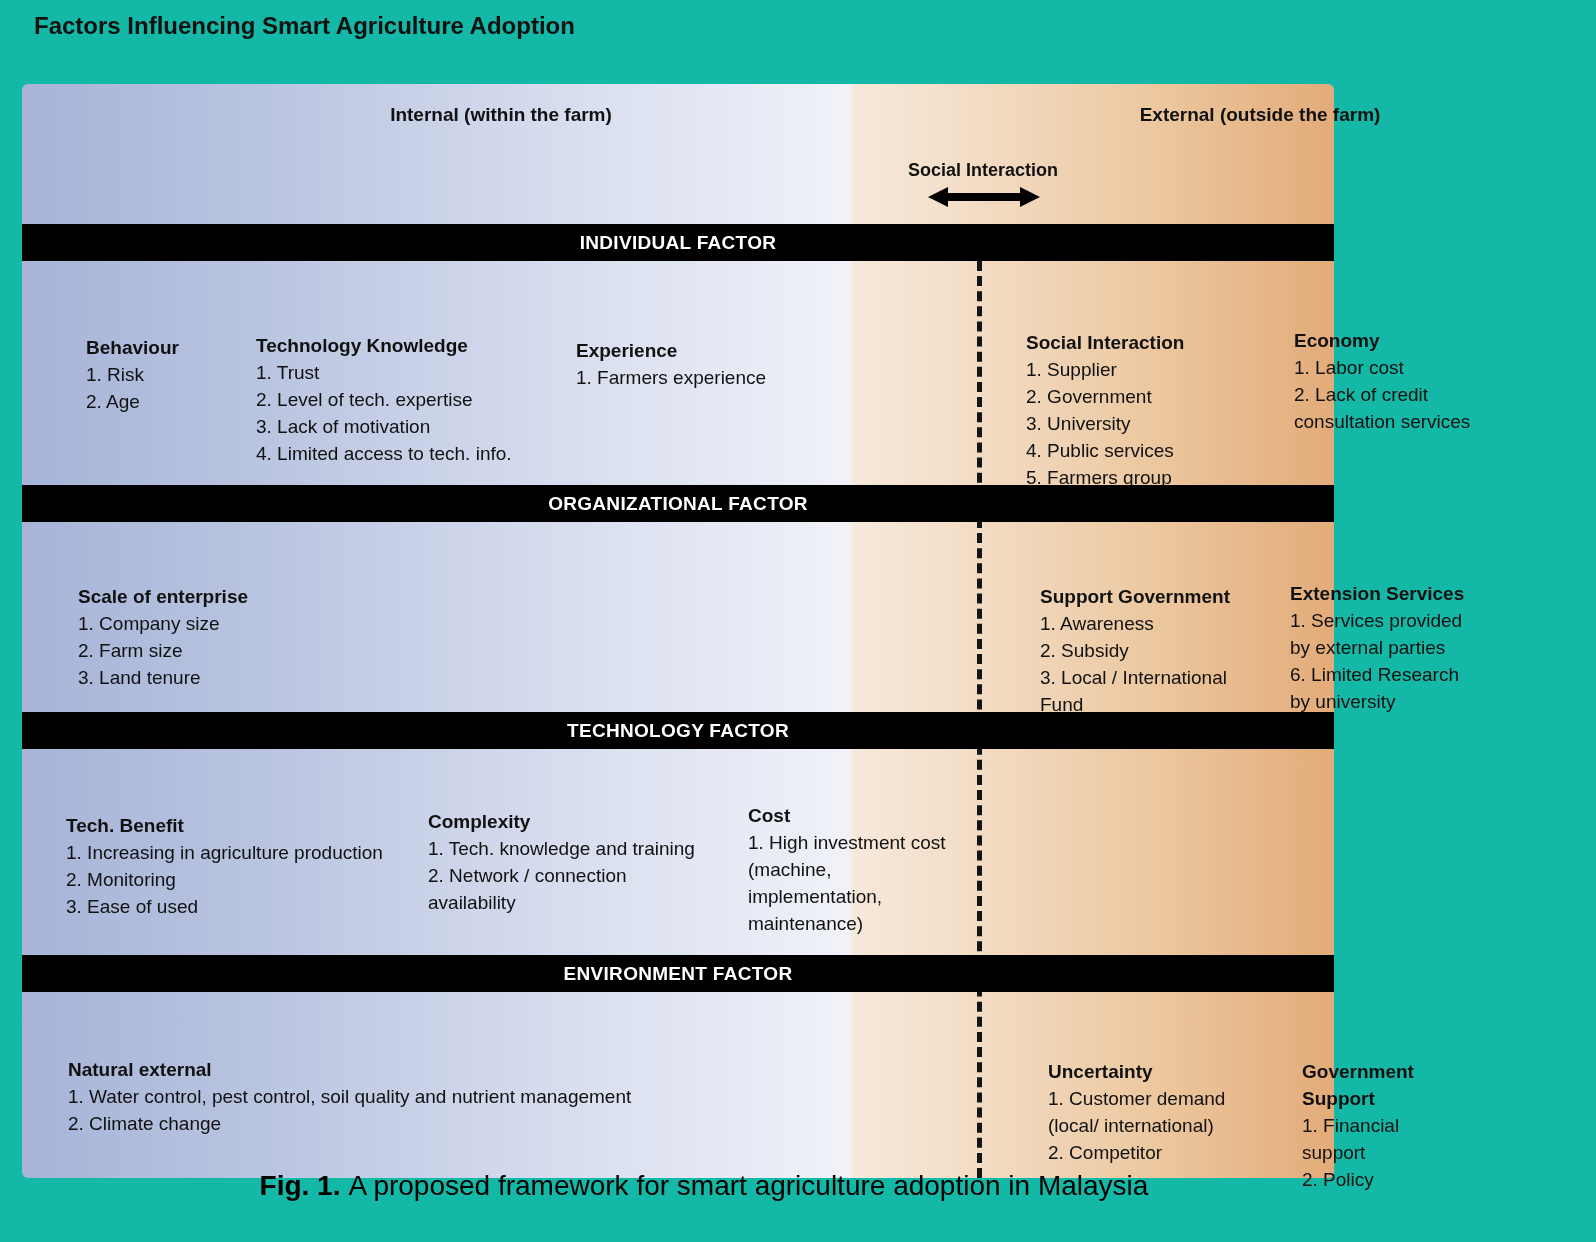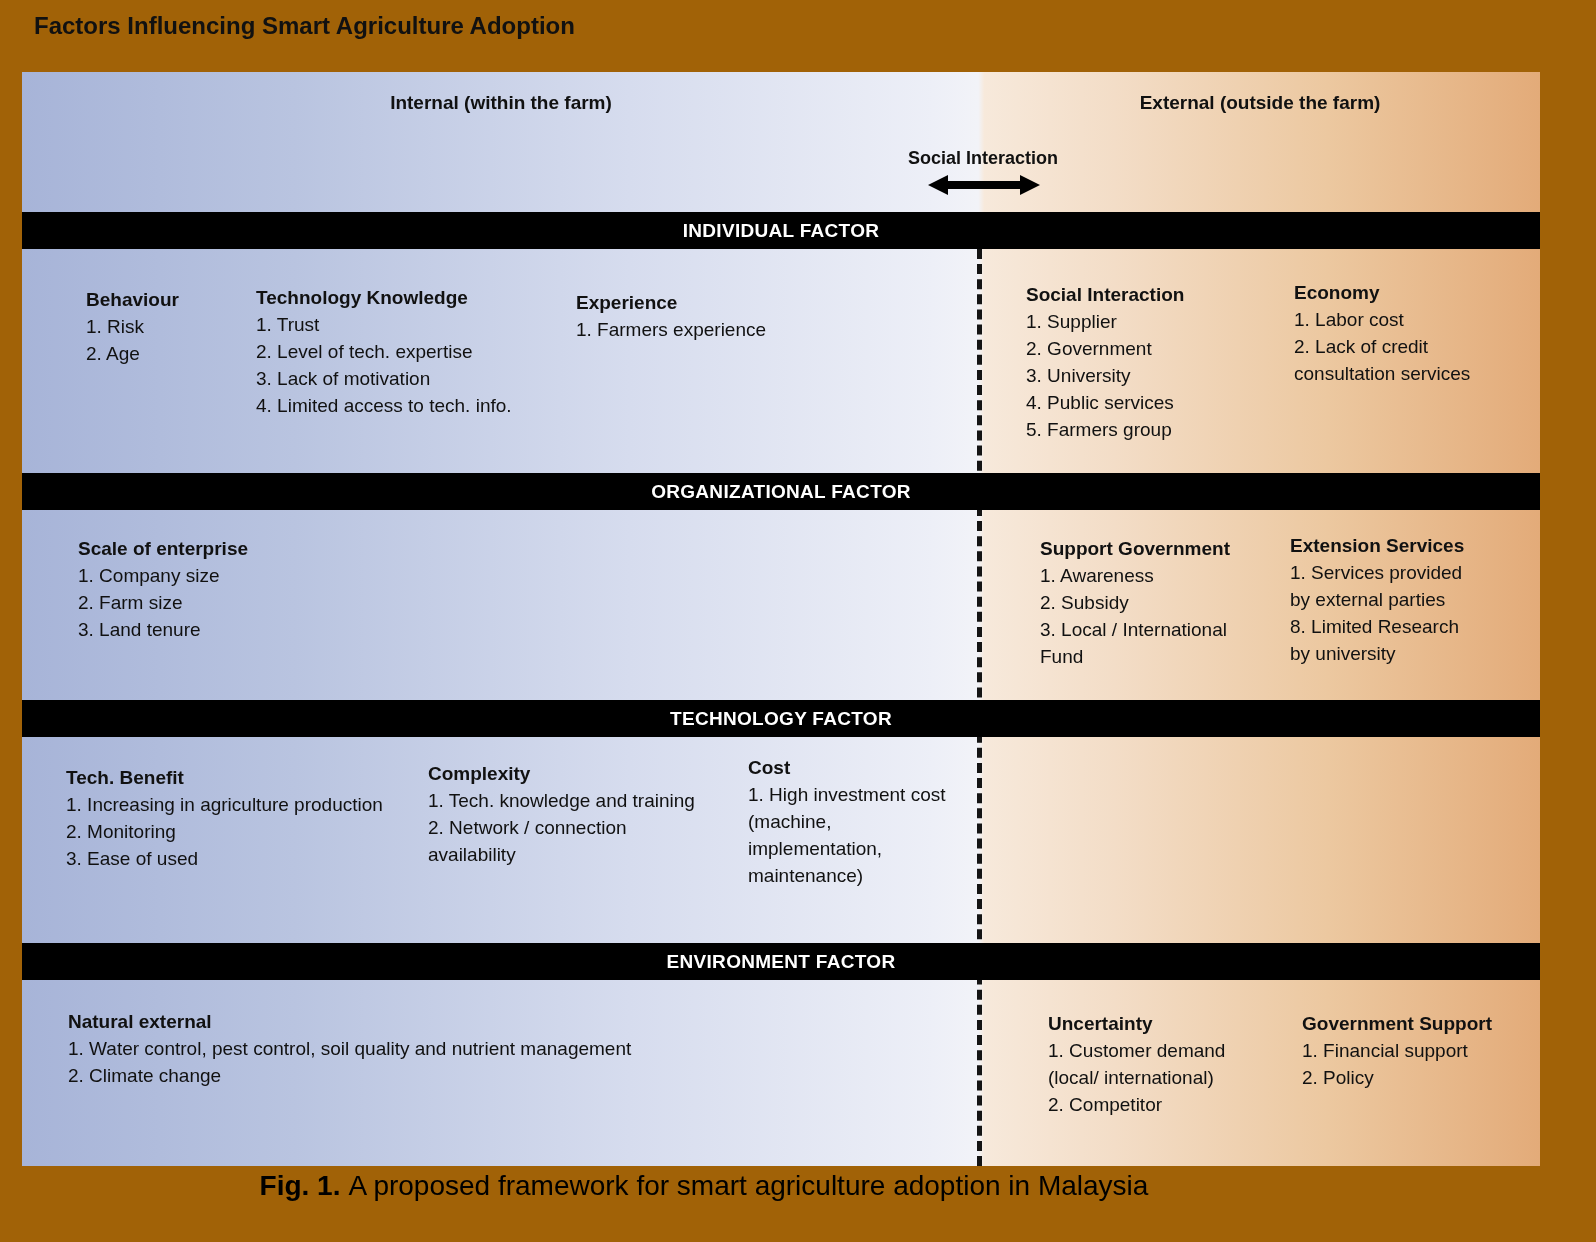--- a/index.html
+++ b/index.html
@@ -1,49 +1,50 @@
 <!DOCTYPE html>
 <html><head>
 <meta charset="utf-8">
 <style>
   * { margin: 0; padding: 0; box-sizing: border-box; }
   html, body { background: #ffffff; }
   .page {
     position: relative;
     width: 1596px;
     height: 1242px;
-    background: #a16207;
+    background: #14b8a6;
     font-family: "Liberation Sans", sans-serif;
     color: #1a1a1a;
     overflow: hidden;
   }
   .page-title {
     position: absolute;
     left: 34px;
     top: 12px;
     font-size: 24px;
     font-weight: 700;
     color: #111111;
   }
   .framework {
     position: absolute;
     left: 22px;
-    top: 72px;
-    width: 1518px;
+    top: 84px;
+    width: 1312px;
     height: 1094px;
     background: linear-gradient(90deg,
       #a7b4d8 0%,
       #b9c4e0 18%,
       #d6dcee 40%,
       #edeff7 60%,
       #f2f3f8 63%,
       #f7e9db 63.4%,
       #f3ddc7 72%,
       #ecc8a0 86%,
       #e3ab79 100%);
+    border-radius: 6px;
   }
   .region-label {
     position: absolute;
     top: 20px;
     font-size: 19px;
     font-weight: 700;
     text-align: center;
     z-index: 3;
     color: #111111;
   }
@@ -96,21 +97,21 @@
   .bar.b1 { top: 401px; }
   .bar.b2 { top: 628px; }
   .bar.b3 { top: 871px; }
   .group {
     position: absolute;
     font-size: 19px;
     line-height: 27px;
     z-index: 3;
     color: #111111;
   }
-  .g-head { font-weight: 700; }
+  .g-head { font-weight: 700; margin-top: 36px; }
   .caption {
     position: absolute;
     left: 0;
     top: 1170px;
     width: 1408px;
     text-align: center;
     font-size: 28px;
     color: #000000;
   }
   .caption .cap-label { font-weight: 700; }
@@ -187,21 +188,21 @@
     <div class="group" style="left:1018px; top:463px; width:215px;">
       <div class="g-head">Support Government</div>
       <div class="g-item">1. Awareness</div>
       <div class="g-item">2. Subsidy</div>
       <div class="g-item">3. Local / International Fund</div>
     </div>
 
     <div class="group" style="left:1268px; top:460px; width:190px;">
       <div class="g-head">Extension Services</div>
       <div class="g-item">1. Services provided by external parties</div>
-      <div class="g-item">8. Limited Research by university</div>
+      <div class="g-item">6. Limited Research by university</div>
     </div>
 
     <div class="group" style="left:44px; top:692px;">
       <div class="g-head">Tech. Benefit</div>
       <div class="g-item">1. Increasing in agriculture production</div>
       <div class="g-item">2. Monitoring</div>
       <div class="g-item">3. Ease of used</div>
     </div>
 
     <div class="group" style="left:406px; top:688px; width:290px;">

